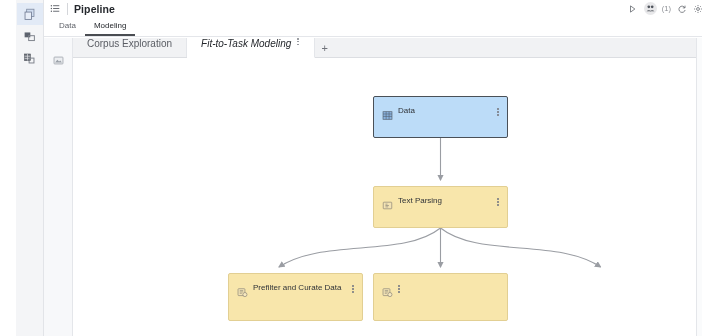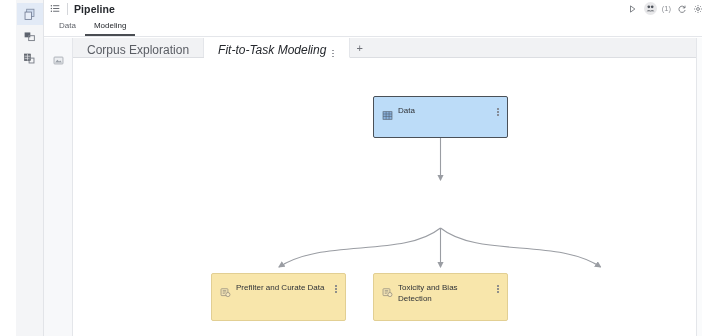--- a/index.html
+++ b/index.html
@@ -75,22 +75,22 @@
     display: flex; flex-direction: column; align-items: center; padding-top: 12px;
   }
 
   
   .tabstrip {
     position: absolute; left: 57px; top: 38px; right: 22px; height: 20px;
     background: #f1f2f4; border-bottom: 1px solid #dcdee2;
     display: flex; align-items: stretch;
   }
   .tab {
-    display: flex; align-items: flex-end; gap: 5px;
-    padding: 0 14px; font-size: 12px; color: #5a5d64;
+    display: flex; align-items: flex-start; gap: 5px;
+    padding: 0 14px; font-size: 10px; color: #5a5d64;
     border-right: 1px solid #e4e6ea;
   }
   .tab.active {
     background: #ffffff; color: #25282d;
     border-bottom: 1px solid #ffffff; margin-bottom: -1px; font-style: italic;
   }
   .tab-kebab { display: flex; flex-direction: column; gap: 1.3px; padding: 0 1px; }
   .tab-kebab i { width: 1.5px; height: 1.5px; background: #8a8d93; border-radius: 50%; }
   .tab-add {
     display: flex; align-items: center; justify-content: center;
@@ -297,22 +297,36 @@
         </svg>
       </span>
       <span class="node-label">Data</span>
       <span class="node-kebab">
           <i></i>
           <i></i>
           <i></i>
         </span>
     </div>
 
-
-    <div class="node node-task" style="left:138px; top:215px; width:135px; height:48px;">
+    <div class="node node-task" style="left:300px; top:128px; width:135px; height:42px;">
+      <span class="node-ico">
+        <svg width="11" height="11" viewBox="0 0 16 16">
+          <rect x="1.8" y="3.2" width="12.4" height="9.6" rx="1" fill="#f3e3b4" stroke="#8a8578" stroke-width="1"></rect>
+          <path d="M5 6 h3 M5 8 h5 M5 10 h4" stroke="#8a8578" stroke-width="1" fill="none"></path>
+        </svg>
+      </span>
+      <span class="node-label">Text Parsing</span>
+      <span class="node-kebab">
+          <i></i>
+          <i></i>
+          <i></i>
+        </span>
+    </div>
+
+    <div class="node node-task" style="left:155px; top:215px; width:135px; height:48px;">
       <span class="node-ico">
         <svg width="11" height="11" viewBox="0 0 16 16">
           <rect x="1.5" y="2.5" width="10" height="10" rx="1" fill="#f3e3b4" stroke="#8a8578" stroke-width="1"></rect>
           <path d="M4 5.2 h5 M4 7.2 h5 M4 9.2 h3" stroke="#8a8578" stroke-width=".9" fill="none"></path>
           <circle cx="11.5" cy="11" r="3" fill="#f7e9bf" stroke="#8a8578" stroke-width="1"></circle>
         </svg>
       </span>
       <span class="node-label">Prefilter and Curate Data</span>
       <span class="node-kebab">
           <i></i>
@@ -322,21 +336,20 @@
     </div>
 
     <div class="node node-task" style="left:300px; top:215px; width:135px; height:48px;">
       <span class="node-ico">
         <svg width="11" height="11" viewBox="0 0 16 16">
           <rect x="1.5" y="2.5" width="10" height="10" rx="1" fill="#f3e3b4" stroke="#8a8578" stroke-width="1"></rect>
           <path d="M4 5.2 h5 M4 7.2 h5 M4 9.2 h3" stroke="#8a8578" stroke-width=".9" fill="none"></path>
           <circle cx="11.5" cy="11" r="3" fill="#f7e9bf" stroke="#8a8578" stroke-width="1"></circle>
         </svg>
       </span>
-      <span class="node-label">Toxicity and Bias Detection</span>
       <span class="node-kebab">
           <i></i>
           <i></i>
           <i></i>
         </span>
     </div>
 
 
   </div>
 </div>

